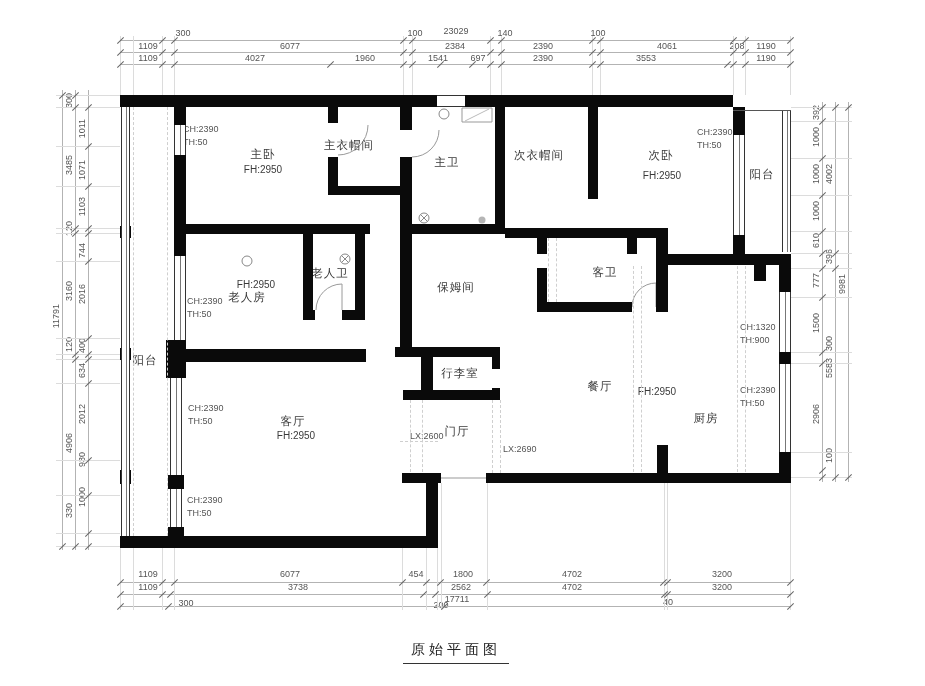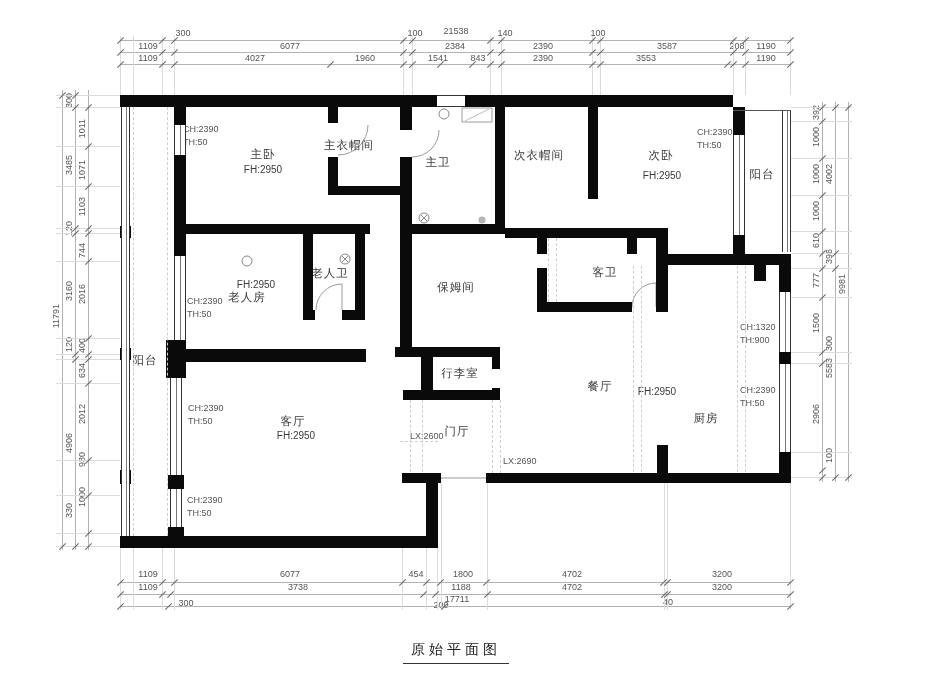--- a/index.html
+++ b/index.html
@@ -54,49 +54,49 @@
       <path d="M412 157 A27 27 0 0 0 439 130"></path>
       <path d="M338 155 A30 30 0 0 0 368 125"></path>
     </g>
     <g stroke="#999" fill="none" stroke-width="1">
       <path d="M438 96 L464 106 M438 106 L464 96"></path>
       <path d="M441 478 L487 478"></path>
     </g>
   </svg>
 
   <span class="dim" style="left:183px;top:29px">300</span>
-  <span class="dim" style="left:456px;top:27px">21538</span>
+  <span class="dim" style="left:456px;top:27px">23029</span>
   <span class="dim" style="left:415px;top:29px">100</span>
   <span class="dim" style="left:505px;top:29px">140</span>
   <span class="dim" style="left:598px;top:29px">100</span>
   <span class="dim" style="left:737px;top:42px">208</span>
   <span class="dim" style="left:148px;top:42px">1109</span>
   <span class="dim" style="left:290px;top:42px">6077</span>
   <span class="dim" style="left:455px;top:42px">2384</span>
   <span class="dim" style="left:543px;top:42px">2390</span>
-  <span class="dim" style="left:667px;top:42px">3587</span>
+  <span class="dim" style="left:667px;top:42px">4061</span>
   <span class="dim" style="left:766px;top:42px">1190</span>
   <span class="dim" style="left:148px;top:54px">1109</span>
   <span class="dim" style="left:255px;top:54px">4027</span>
   <span class="dim" style="left:365px;top:54px">1960</span>
   <span class="dim" style="left:438px;top:54px">1541</span>
-  <span class="dim" style="left:478px;top:54px">843</span>
+  <span class="dim" style="left:478px;top:54px">697</span>
   <span class="dim" style="left:543px;top:54px">2390</span>
   <span class="dim" style="left:646px;top:54px">3553</span>
   <span class="dim" style="left:766px;top:54px">1190</span>
 
   <span class="dim" style="left:148px;top:570px">1109</span>
   <span class="dim" style="left:290px;top:570px">6077</span>
   <span class="dim" style="left:416px;top:570px">454</span>
   <span class="dim" style="left:463px;top:570px">1800</span>
   <span class="dim" style="left:572px;top:570px">4702</span>
   <span class="dim" style="left:722px;top:570px">3200</span>
   <span class="dim" style="left:148px;top:583px">1109</span>
   <span class="dim" style="left:298px;top:583px">3738</span>
-  <span class="dim" style="left:461px;top:583px">1188</span>
+  <span class="dim" style="left:461px;top:583px">2562</span>
   <span class="dim" style="left:572px;top:583px">4702</span>
   <span class="dim" style="left:722px;top:583px">3200</span>
   <span class="dim" style="left:186px;top:599px">300</span>
   <span class="dim" style="left:441px;top:601px">200</span>
   <span class="dim" style="left:457px;top:595px">17711</span>
   <span class="dim" style="left:668px;top:598px">40</span>
 
   <span class="dimv" style="left:52px;top:304px">11791</span>
   <span class="dimv" style="left:65px;top:93px">300</span>
   <span class="dimv" style="left:65px;top:155px">3485</span>
@@ -127,37 +127,37 @@
   <span class="dimv" style="left:825px;top:164px">4002</span>
   <span class="dimv" style="left:825px;top:249px">396</span>
   <span class="dimv" style="left:825px;top:336px">300</span>
   <span class="dimv" style="left:825px;top:358px">5583</span>
   <span class="dimv" style="left:825px;top:448px">100</span>
   <span class="dimv" style="left:838px;top:274px">9981</span>
 
   <span class="room" style="left:263px;top:147px">主卧</span>
   <span class="rsub" style="left:263px;top:164px">FH:2950</span>
   <span class="room" style="left:349px;top:138px">主衣帽间</span>
-  <span class="room" style="left:438px;top:155px">主卫</span>
+  <span class="room" style="left:447px;top:155px">主卫</span>
   <span class="room" style="left:539px;top:148px">次衣帽间</span>
   <span class="room" style="left:661px;top:148px">次卧</span>
   <span class="rsub" style="left:662px;top:170px">FH:2950</span>
   <span class="room" style="left:762px;top:167px">阳台</span>
   <span class="room" style="left:330px;top:266px">老人卫</span>
   <span class="rsub" style="left:256px;top:279px">FH:2950</span>
   <span class="room" style="left:247px;top:290px">老人房</span>
   <span class="room" style="left:456px;top:280px">保姆间</span>
   <span class="room" style="left:605px;top:265px">客卫</span>
   <span class="room" style="left:145px;top:353px">阳台</span>
   <span class="room" style="left:293px;top:414px">客厅</span>
   <span class="rsub" style="left:296px;top:430px">FH:2950</span>
   <span class="room" style="left:460px;top:366px">行李室</span>
   <span class="room" style="left:457px;top:424px">门厅</span>
   <span class="note-l" style="left:410px;top:431px">LX:2600</span>
-  <span class="note-l" style="left:503px;top:456px">LX:2690</span>
+  <span class="note-l" style="left:503px;top:444px">LX:2690</span>
   <span class="room" style="left:600px;top:379px">餐厅</span>
   <span class="rsub" style="left:657px;top:386px">FH:2950</span>
   <span class="room" style="left:706px;top:411px">厨房</span>
 
   <div class="note" style="left:183px;top:123px">
     <span>CH:2390</span>
       <span>TH:50</span>
     </div>
   <div class="note" style="left:697px;top:126px">
     <span>CH:2390</span>

